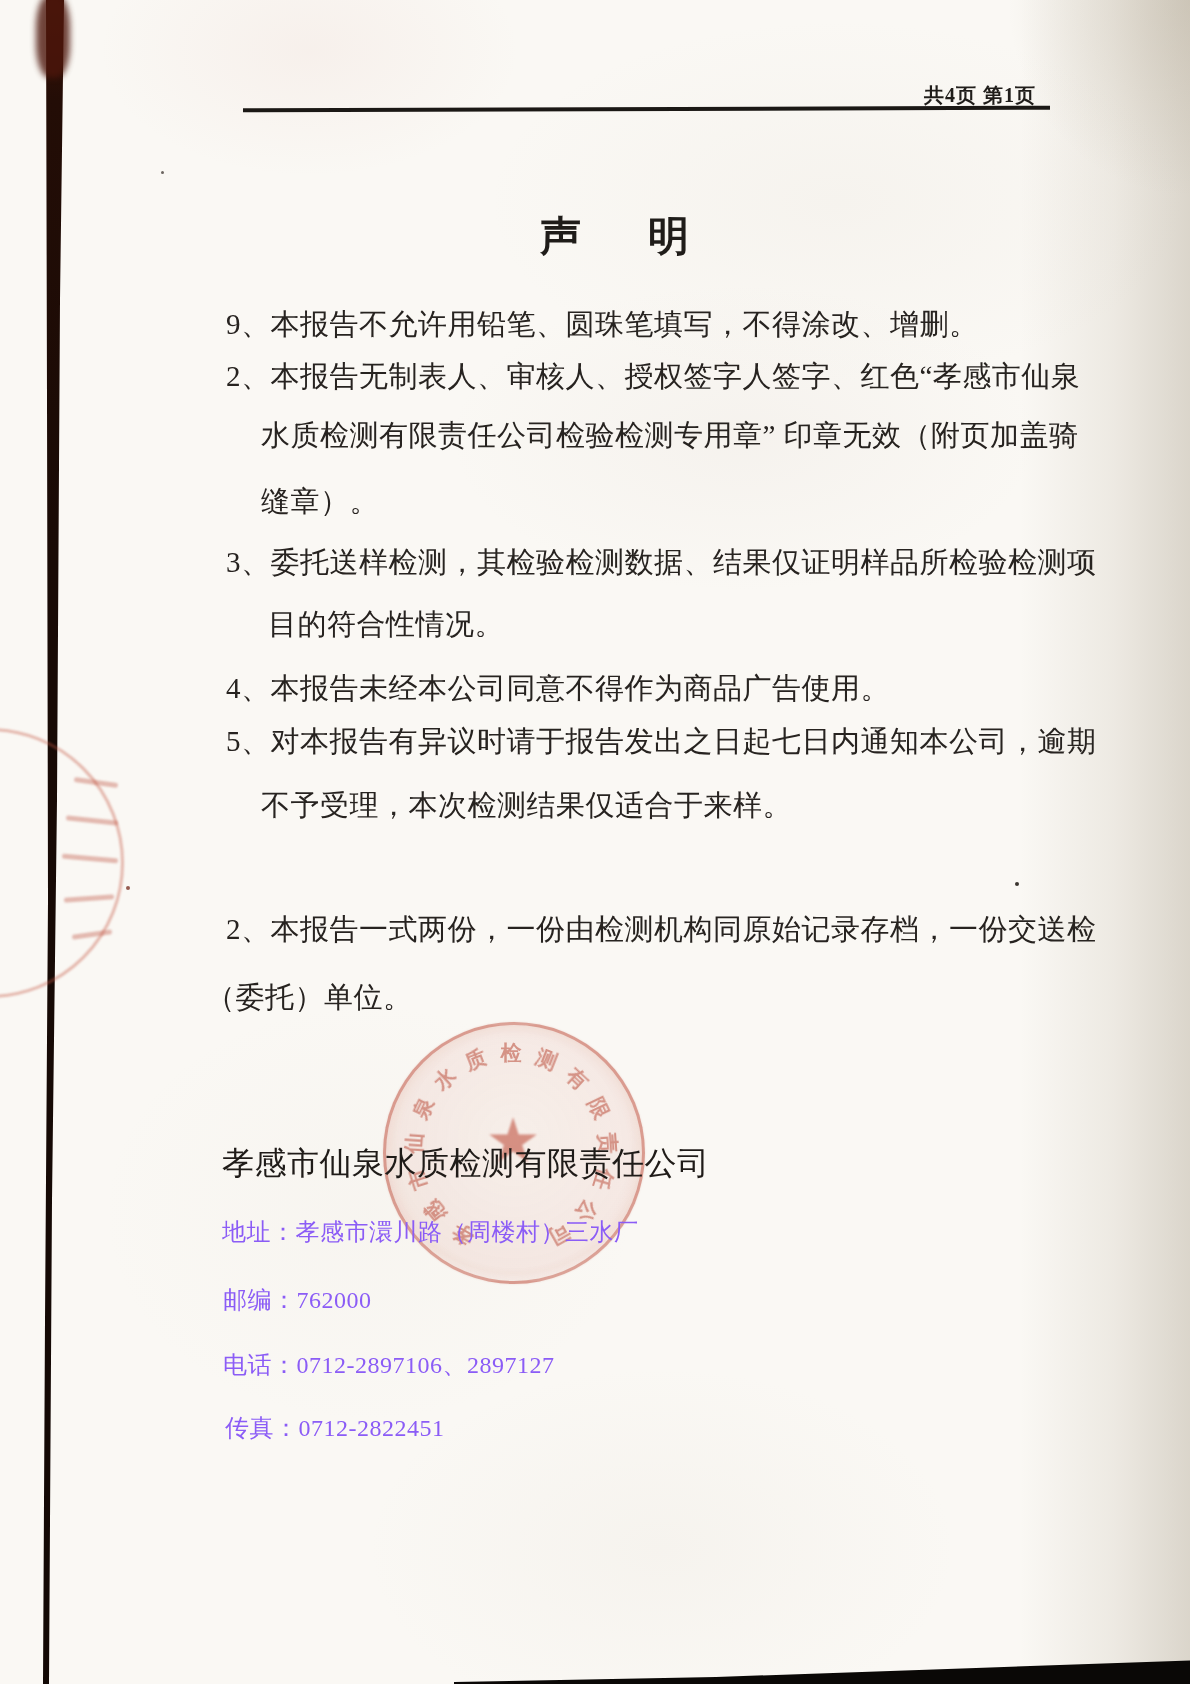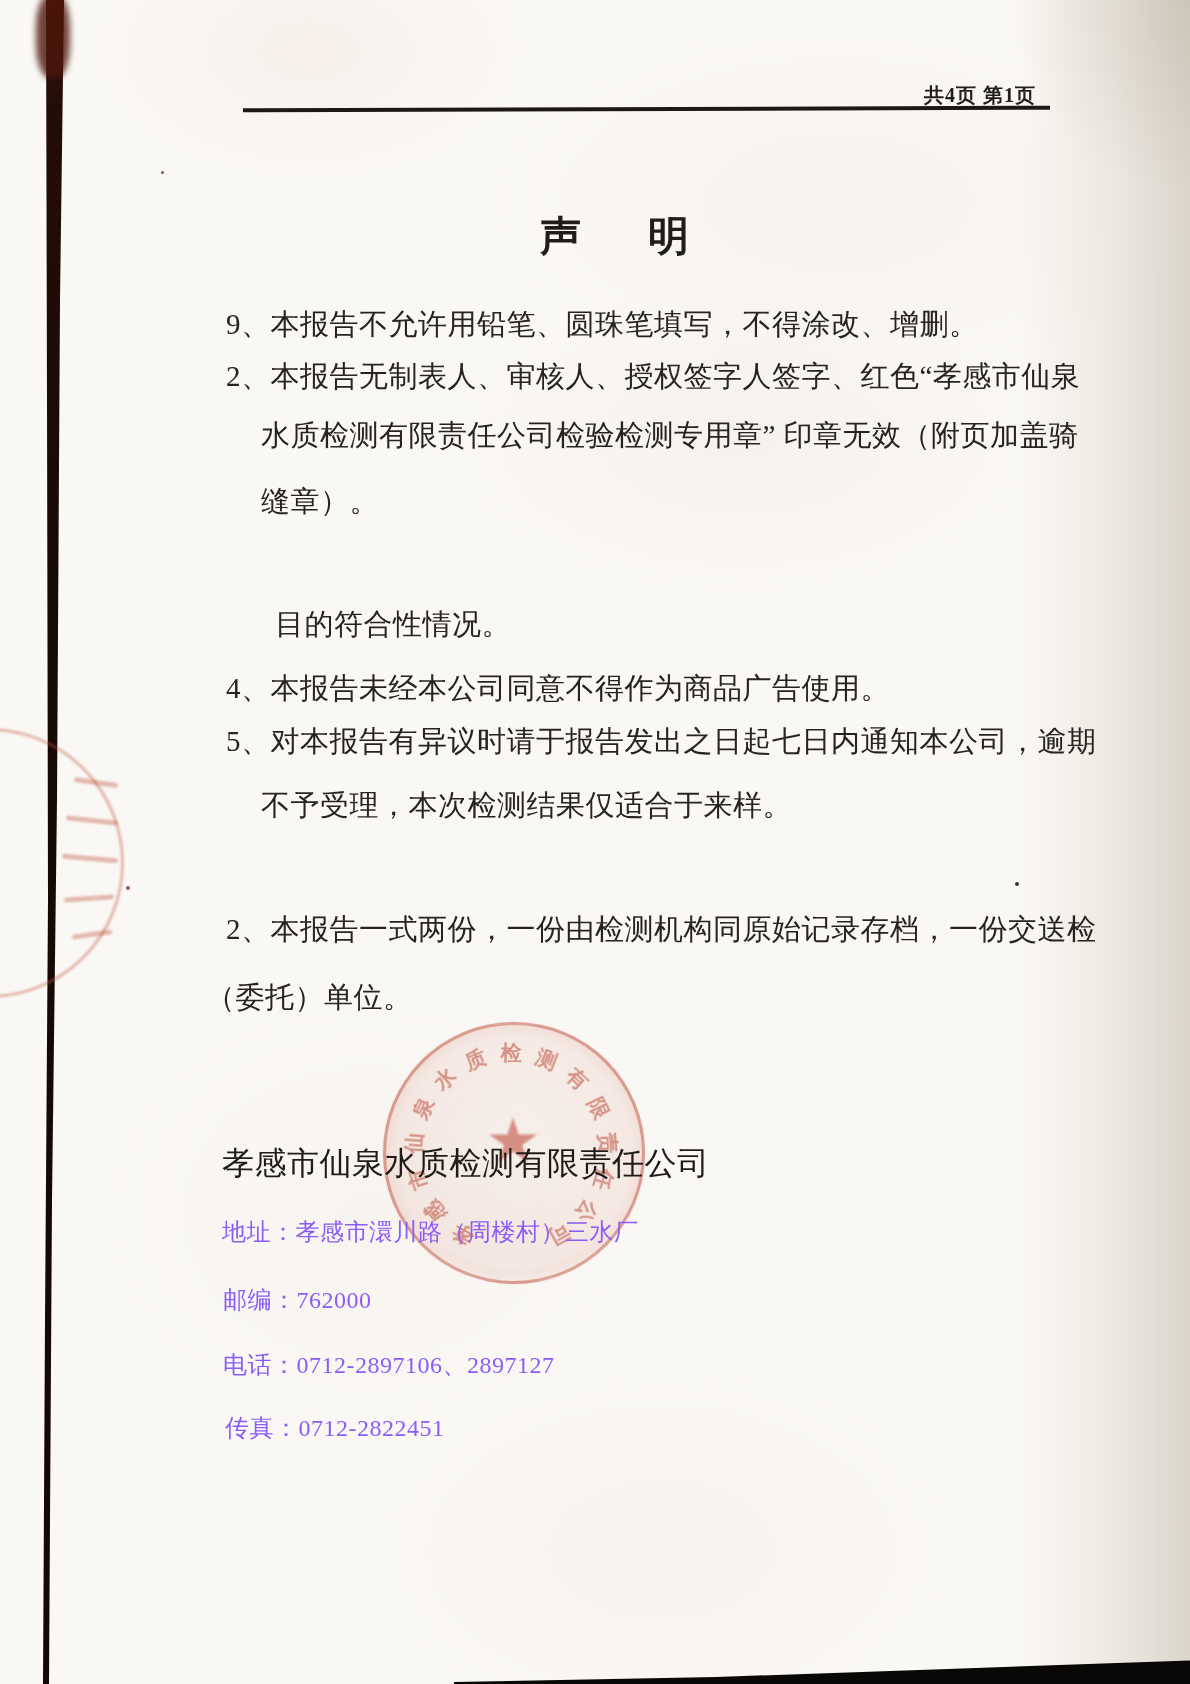--- a/index.html
+++ b/index.html
@@ -160,21 +160,22 @@
     <span>任</span>
     <span>公</span>
     <span>司</span>
   </div>
   <div class="seal-star">★</div>
 
   <div class="s-line" style="top:309px;left:210px">9、本报告不允许用铅笔、圆珠笔填写，不得涂改、增删。</div>
   <div class="s-line" style="top:361px;left:210px">2、本报告无制表人、审核人、授权签字人签字、红色“孝感市仙泉</div>
   <div class="s-line" style="top:420px;left:245px">水质检测有限责任公司检验检测专用章” 印章无效（附页加盖骑</div>
   <div class="s-line" style="top:486px;left:245px">缝章）。</div>
-  <div class="s-line" style="top:609px;left:259px">目的符合性情况。</div>
+  <div class="s-line" style="top:547px;left:210px">3、委托送样检测，其检验检测数据、结果仅证明样品所检验检测项</div>
+  <div class="s-line" style="top:609px;left:252px">目的符合性情况。</div>
   <div class="s-line" style="top:673px;left:210px">4、本报告未经本公司同意不得作为商品广告使用。</div>
   <div class="s-line" style="top:726px;left:210px">5、对本报告有异议时请于报告发出之日起七日内通知本公司，逾期</div>
   <div class="s-line" style="top:790px;left:245px">不予受理，本次检测结果仅适合于来样。</div>
   <div class="s-line" style="top:914px;left:210px">2、本报告一式两份，一份由检测机构同原始记录存档，一份交送检</div>
   <div class="s-line" style="top:982px;left:190px">（委托）单位。</div>
 
   <div class="f-line f-company" style="top:1147px;left:206px">孝感市仙泉水质检测有限责任公司</div>
   <div class="f-line" style="top:1216px;left:206px">地址：孝感市澴川路（周楼村）三水厂</div>
   <div class="f-line" style="top:1284px;left:207px">邮编：762000</div>
   <div class="f-line" style="top:1349px;left:207px">电话：0712-2897106、2897127</div>

